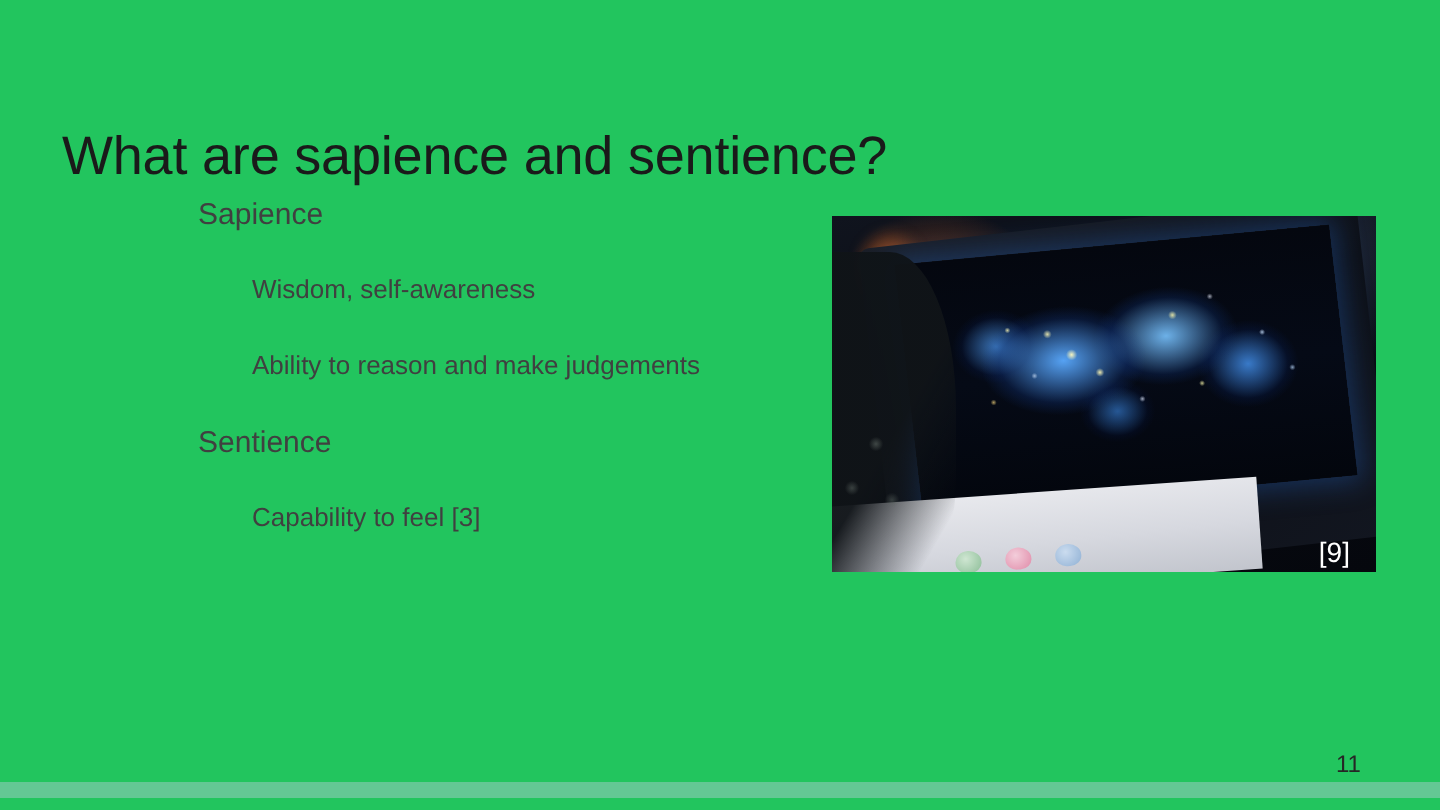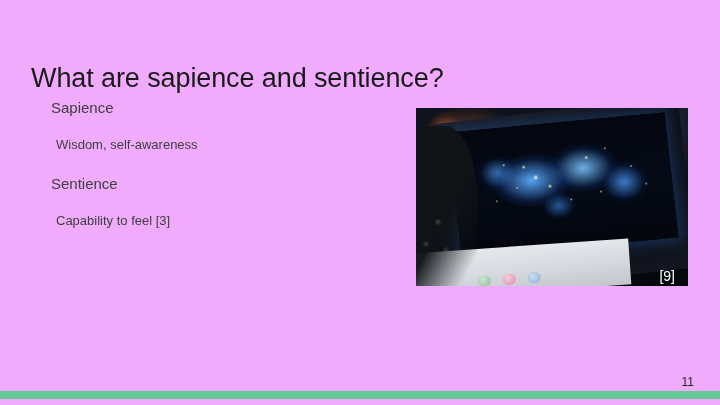--- a/index.html
+++ b/index.html
@@ -7,21 +7,21 @@
     padding: 0;
     background: #ffffff;
   }
   body {
     font-family: "Liberation Sans", sans-serif;
   }
   #slide {
     position: relative;
     width: 720px;
     height: 405px;
-    background: #f0abfc;
+    background: #22c55e;
     overflow: hidden;
   }
 
   
   #slide-title {
     position: absolute;
     left: 31px;
     top: 45px;
     font-size: 27px;
     font-weight: normal;
@@ -29,33 +29,34 @@
     letter-spacing: -0.1px;
     white-space: nowrap;
   }
 
   
   #body-list {
     position: absolute;
     left: 0;
     top: 100px;
     width: 400px;
+    padding-left: 48px;
   }
   .bullet {
     color: #404040;
     white-space: nowrap;
   }
   .bullet.level-1 {
     margin-left: 51px;
     font-size: 15px;
     line-height: 15px;
     padding-bottom: 23px;
   }
   .bullet.level-2 {
-    margin-left: 56px;
+    margin-left: 78px;
     font-size: 13px;
     line-height: 13px;
     padding-bottom: 25px;
   }
 
   
   #photo {
     position: absolute;
     left: 416px;
     top: 108px;
@@ -161,21 +162,21 @@
     color: #ffffff;
     line-height: 16px;
   }
 
   
   #page-number {
     position: absolute;
     left: 668px;
     top: 375px;
     width: 26px;
-    text-align: right;
+    text-align: left;
     font-size: 12px;
     color: #262626;
   }
   #accent-bar {
     position: absolute;
     left: 0;
     top: 391px;
     width: 720px;
     height: 8px;
     background: #64c894;
@@ -184,20 +185,21 @@
 </head>
 <body>
 
 <div id="slide">
 
   <h1 id="slide-title">What are sapience and sentience?</h1>
 
   <div id="body-list">
     <div class="bullet level-1">Sapience</div>
     <div class="bullet level-2">Wisdom, self-awareness</div>
+    <div class="bullet level-2">Ability to reason and make judgements</div>
     <div class="bullet level-1">Sentience</div>
     <div class="bullet level-2">Capability to feel [3]</div>
   </div>
 
   <div id="photo">
     <div class="ph-layer" id="ph-room"></div>
     <div class="ph-layer" id="ph-warm"></div>
     <div class="ph-layer" id="ph-lid"></div>
     <div class="ph-layer" id="ph-screen"></div>
     <div class="ph-layer" id="ph-sparks"></div>

